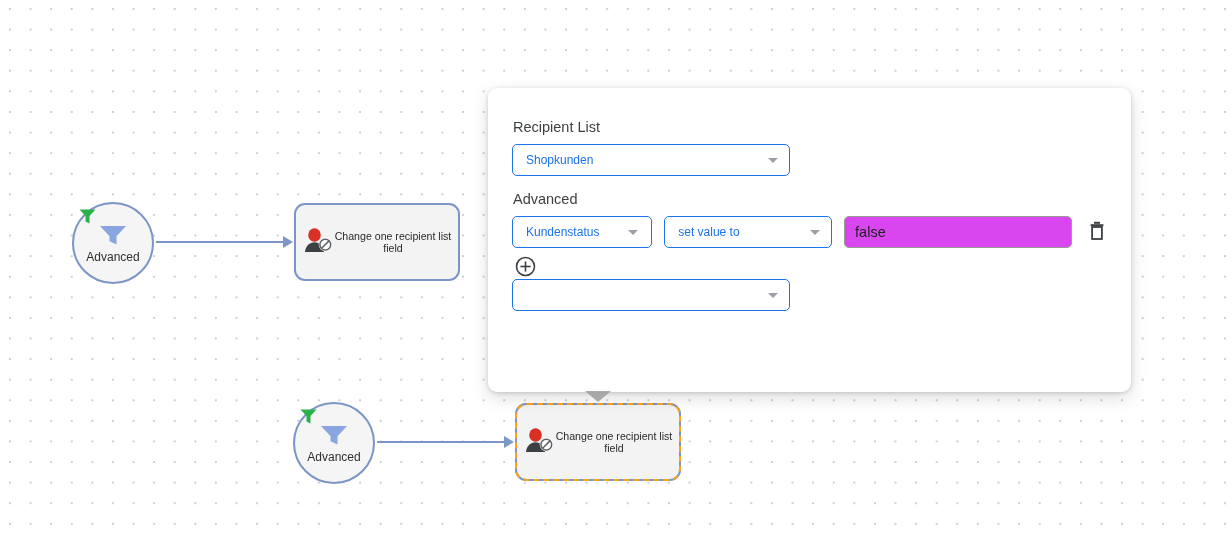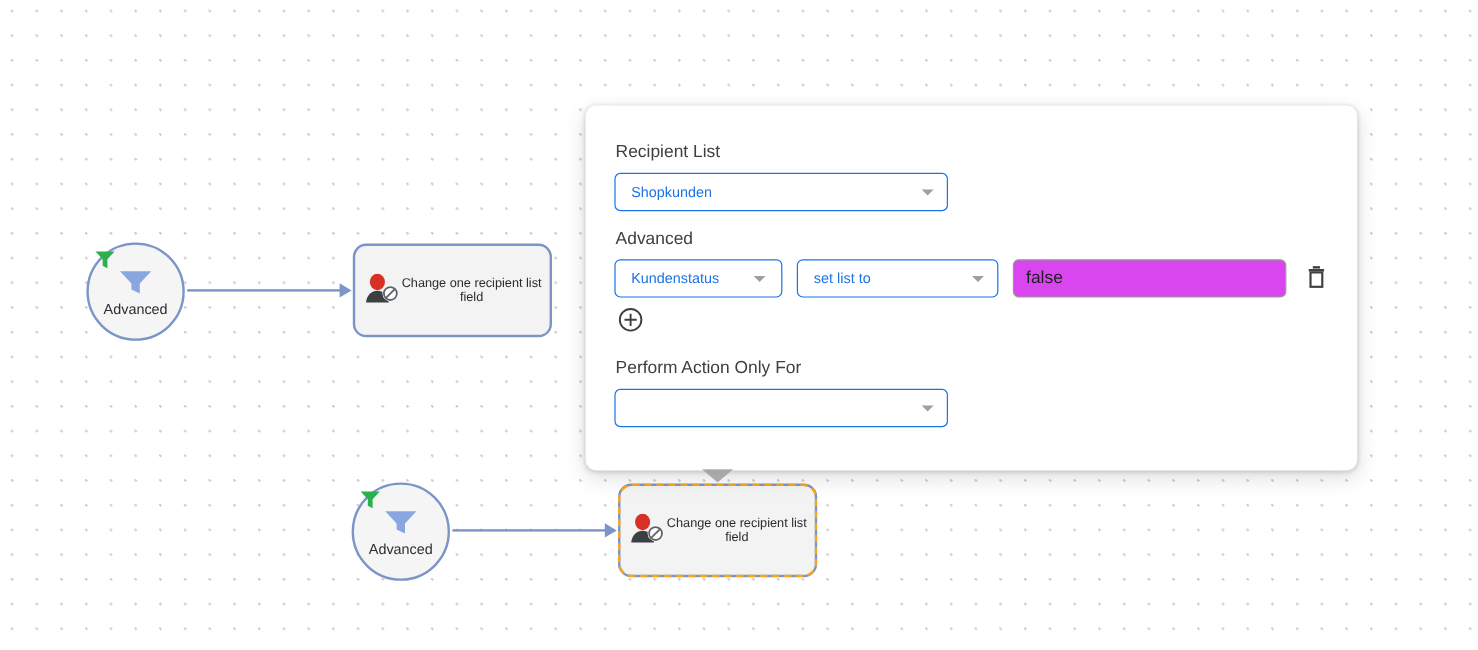--- a/index.html
+++ b/index.html
@@ -295,21 +295,21 @@
 
     <div class="section-label">Advanced</div>
 
     <div class="changes-row">
       <div class="select narrow-caret" id="change-field-select">
         <span class="sel-text">Kundenstatus</span>
         <span class="caret"></span>
       </div>
 
       <div class="select" id="change-op-select">
-        <span class="sel-text">set list to</span>
+        <span class="sel-text">set value to</span>
         <span class="caret"></span>
       </div>
 
       <input class="text-input" id="change-value-input" type="text" value="false" style="">
 
       <button class="icon-btn" id="delete-change-button">
         <span>
           <svg width="16" height="19" viewBox="0 0 16 19">
             <rect x="5" y="0.8" width="6" height="2" fill="#3c4043"></rect>
             <rect x="1.6" y="3.2" width="12.8" height="2" fill="#3c4043"></rect>
@@ -322,21 +322,20 @@
     <button class="icon-btn" id="add-change-button">
       <span>
         <svg width="21" height="21" viewBox="0 0 21 21">
           <circle cx="10.5" cy="10.5" r="9" fill="none" stroke="#3c4043" stroke-width="1.6"></circle>
           <line x1="10.5" y1="5.4" x2="10.5" y2="15.6" stroke="#3c4043" stroke-width="1.6"></line>
           <line x1="5.4" y1="10.5" x2="15.6" y2="10.5" stroke="#3c4043" stroke-width="1.6"></line>
         </svg>
       </span>
     </button>
 
-    <div class="section-label" style="margin-top:19px;">Perform Action Only For</div>
 
     <div class="select" id="audience-select">
       <span class="sel-text"></span>
       <span class="caret"></span>
     </div>
   </div>
 
   <div id="panel-pointer"></div>
 
 </div>

